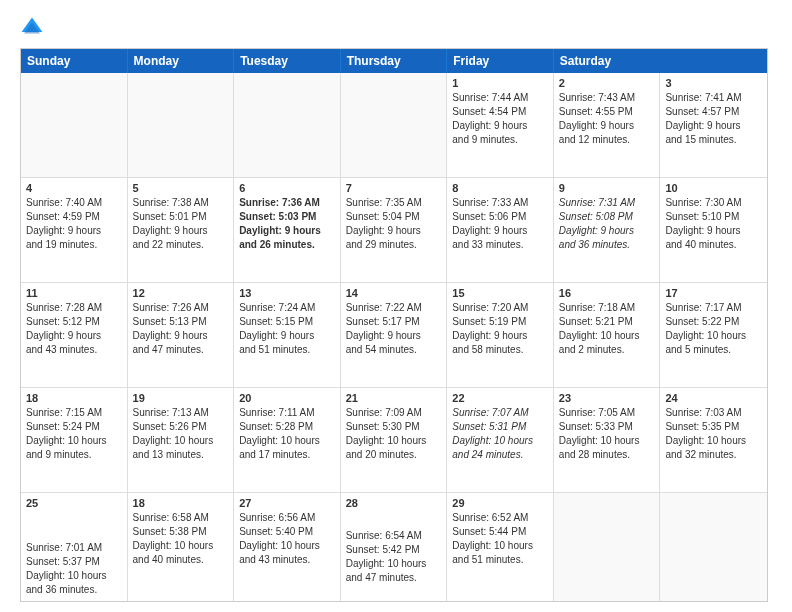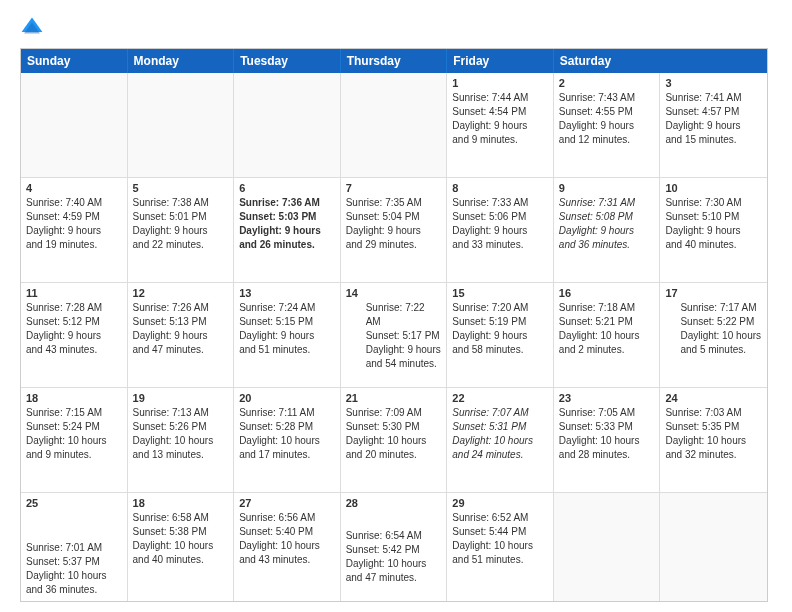--- a/index.html
+++ b/index.html
@@ -233,42 +233,42 @@
           </div>
           <div class="cal-cell">
             <span class="day-num">13</span>
             <div class="day-info" style="white-space: pre-line;">Sunrise: 7:24 AM
 Sunset: 5:15 PM
 Daylight: 9 hours
 and 51 minutes.</div>
           </div>
           <div class="cal-cell">
             <span class="day-num">14</span>
-            <div class="day-info" style="white-space: pre-line; margin-left: 20px;">Sunrise: 7:22 AM
+            <div class="day-info" style="white-space: pre-line;">Sunrise: 7:22 AM
 Sunset: 5:17 PM
 Daylight: 9 hours
 and 54 minutes.</div>
           </div>
           <div class="cal-cell">
             <span class="day-num">15</span>
             <div class="day-info" style="white-space: pre-line;">Sunrise: 7:20 AM
 Sunset: 5:19 PM
 Daylight: 9 hours
 and 58 minutes.</div>
           </div>
           <div class="cal-cell">
             <span class="day-num">16</span>
             <div class="day-info" style="white-space: pre-line;">Sunrise: 7:18 AM
 Sunset: 5:21 PM
 Daylight: 10 hours
 and 2 minutes.</div>
           </div>
           <div class="cal-cell">
             <span class="day-num">17</span>
-            <div class="day-info" style="white-space: pre-line; margin-left: 15px;">Sunrise: 7:17 AM
+            <div class="day-info" style="white-space: pre-line;">Sunrise: 7:17 AM
 Sunset: 5:22 PM
 Daylight: 10 hours
 and 5 minutes.</div>
           </div>
         </div>
         <div class="cal-row">
           <div class="cal-cell">
             <span class="day-num">18</span>
             <div class="day-info" style="white-space: pre-line;">Sunrise: 7:15 AM
 Sunset: 5:24 PM

